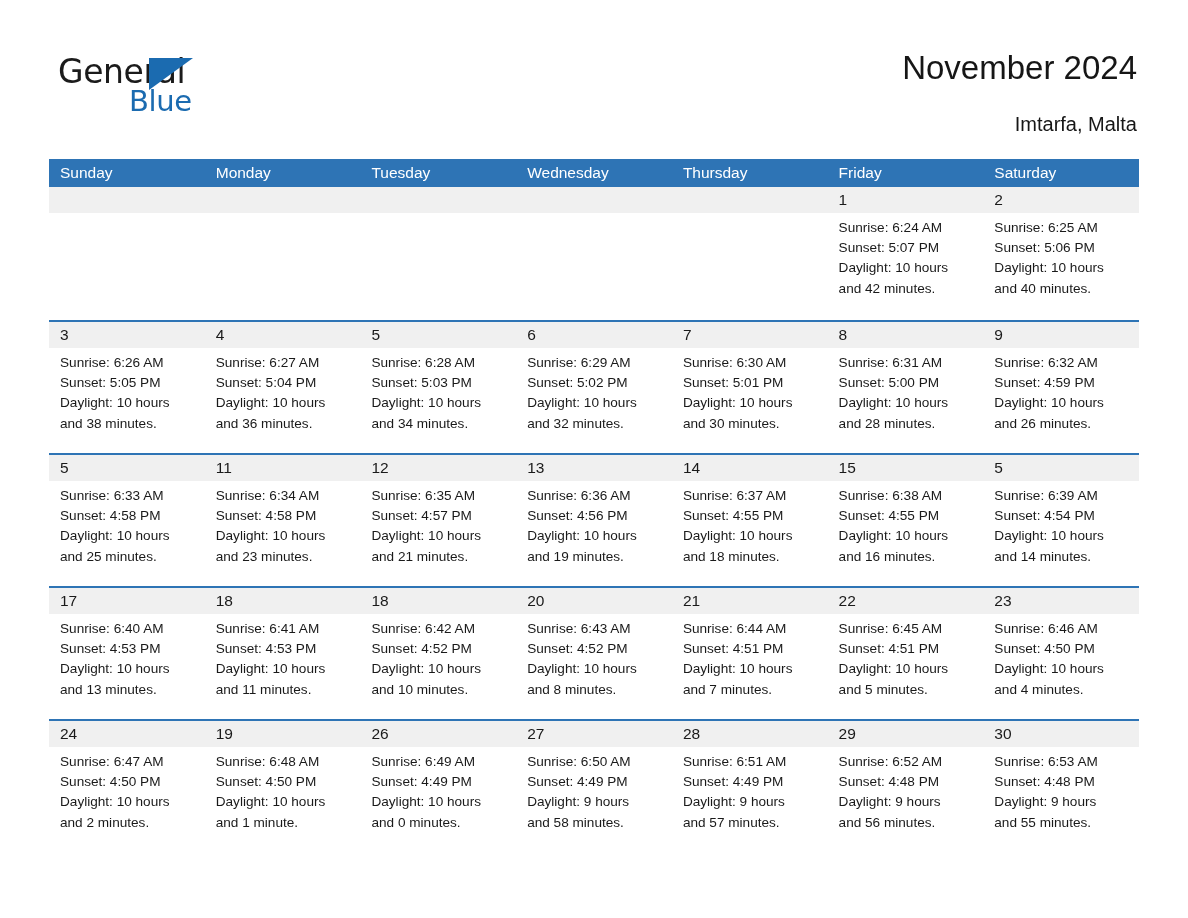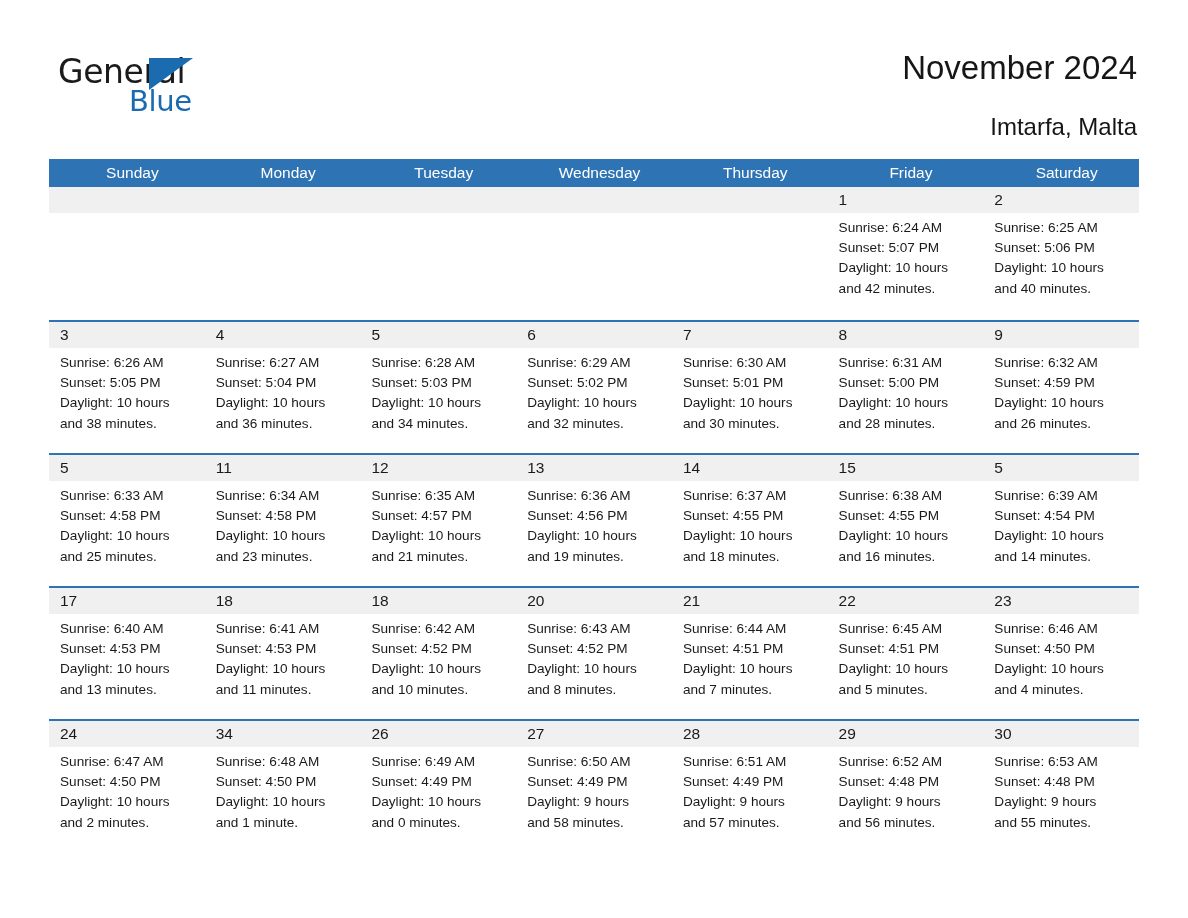--- a/index.html
+++ b/index.html
@@ -72,39 +72,38 @@
     color: #161616;
     font-weight: 400;
     letter-spacing: 0px;
     text-align: right;
     white-space: nowrap;
   }
   .subtitle {
     position: absolute;
     right: 51px;
     top: 113px;
-    font-size: 24px;
+    font-size: 20px;
     color: #161616;
     font-weight: 400;
     text-align: right;
     white-space: nowrap;
   }
 
   
   .calendar {
     position: absolute;
     left: 49px;
     top: 159px;
     width: 1090px;
   }
   .weekday-row {
     display: flex;
     background: #2e74b5;
     height: 28px;
-    text-align: center;
   }
   .weekday {
     flex: 1 1 0;
     color: #ffffff;
     font-size: 15.5px;
     line-height: 28px;
     padding-left: 11px;
     box-sizing: border-box;
     white-space: nowrap;
   }
@@ -412,21 +411,21 @@
           <div class="day-cell">
             <div class="day-number-strip"><span class="day-number">24</span></div>
             <div class="day-body">
               <div class="day-line">Sunrise: 6:47 AM</div>
               <div class="day-line">Sunset: 4:50 PM</div>
               <div class="day-line">Daylight: 10 hours</div>
               <div class="day-line">and 2 minutes.</div>
             </div>
           </div>
           <div class="day-cell">
-            <div class="day-number-strip"><span class="day-number">34</span></div>
+            <div class="day-number-strip"><span class="day-number">19</span></div>
             <div class="day-body">
               <div class="day-line">Sunrise: 6:48 AM</div>
               <div class="day-line">Sunset: 4:50 PM</div>
               <div class="day-line">Daylight: 10 hours</div>
               <div class="day-line">and 1 minute.</div>
             </div>
           </div>
           <div class="day-cell">
             <div class="day-number-strip"><span class="day-number">26</span></div>
             <div class="day-body">

